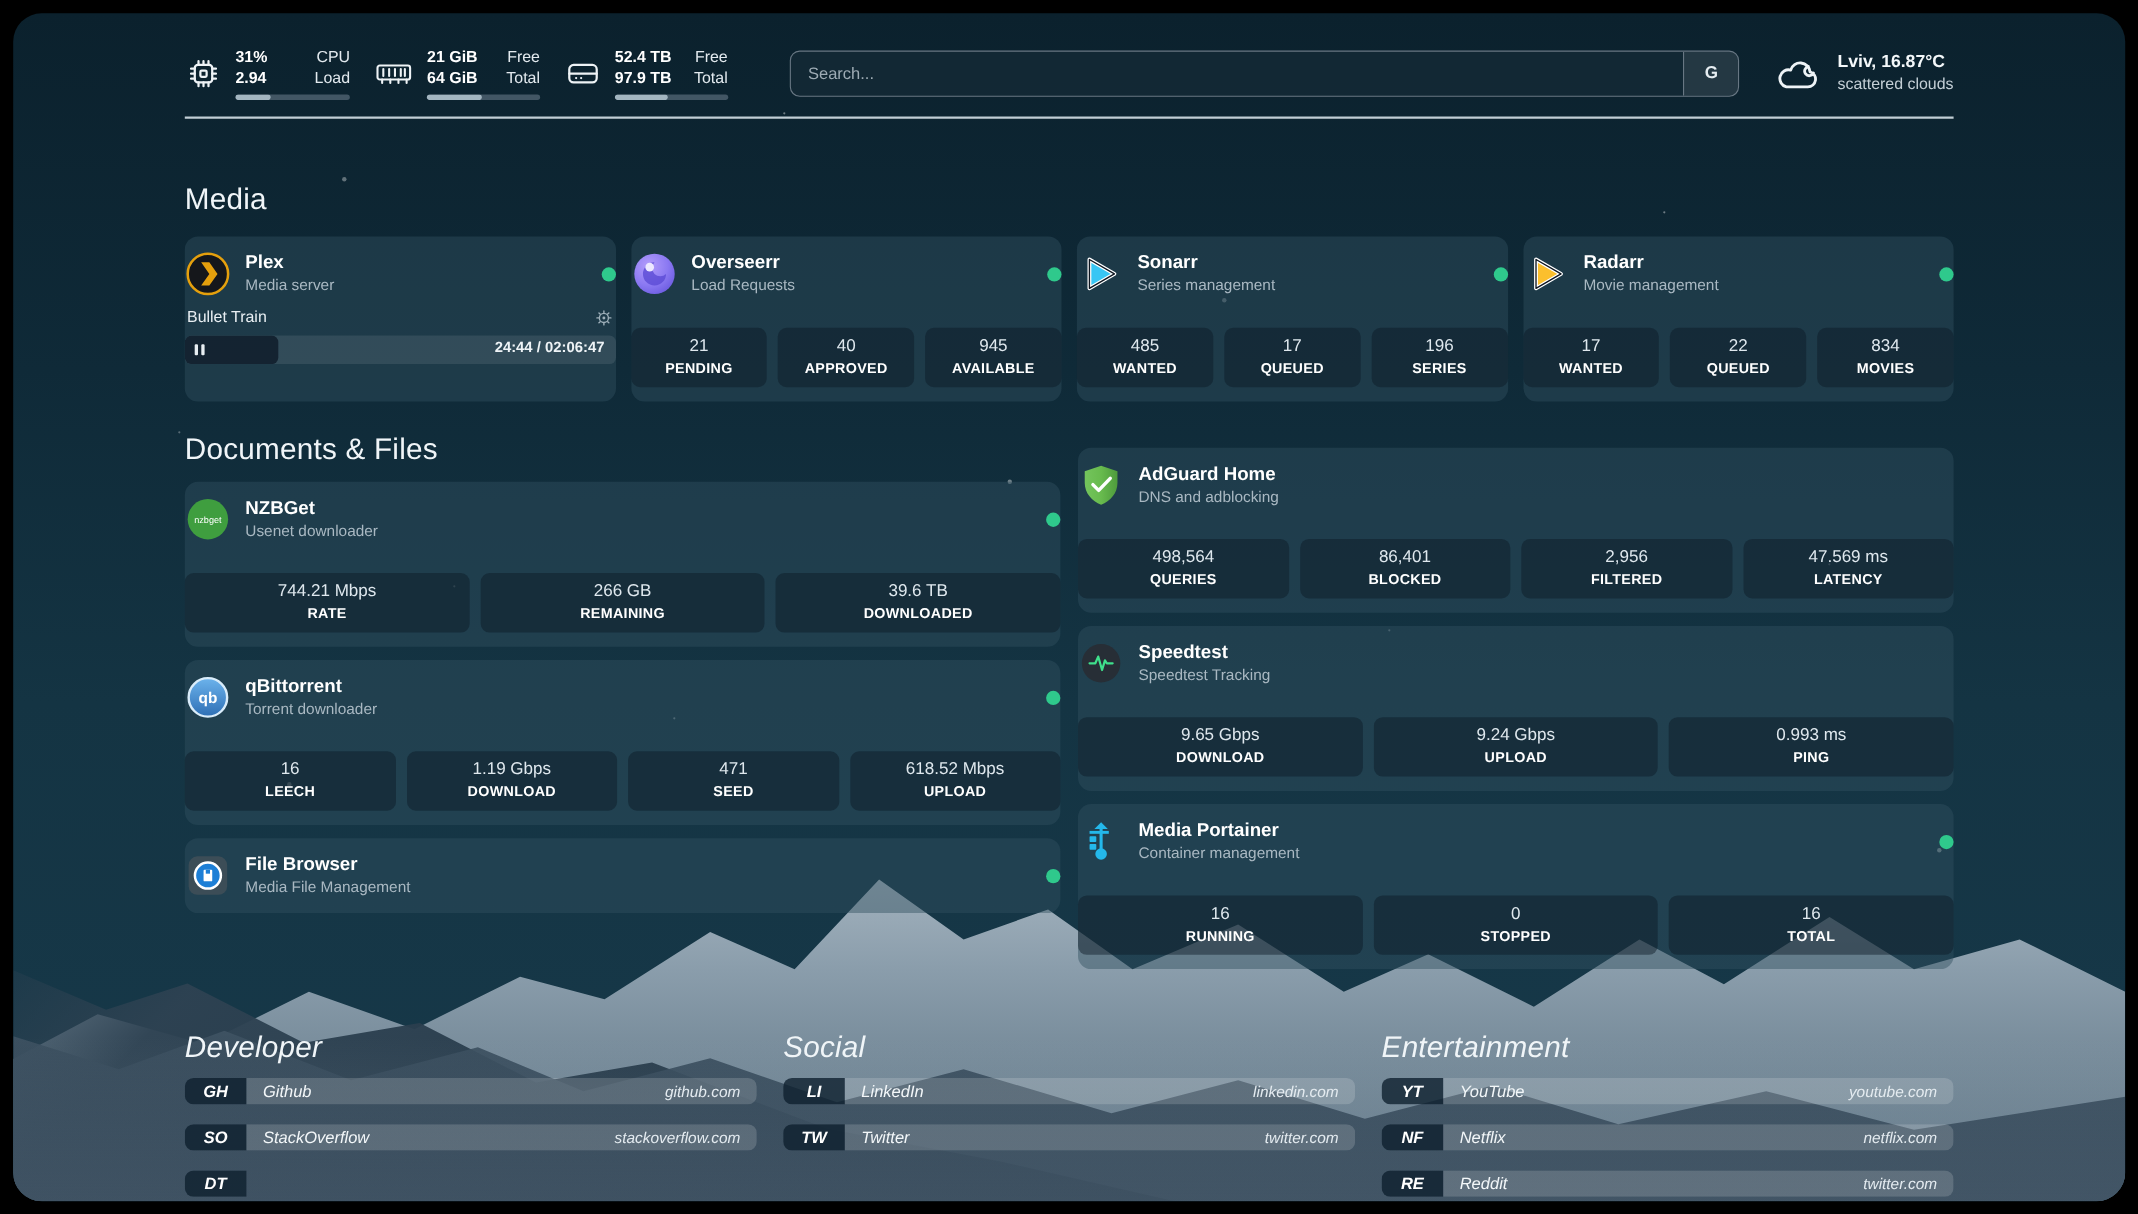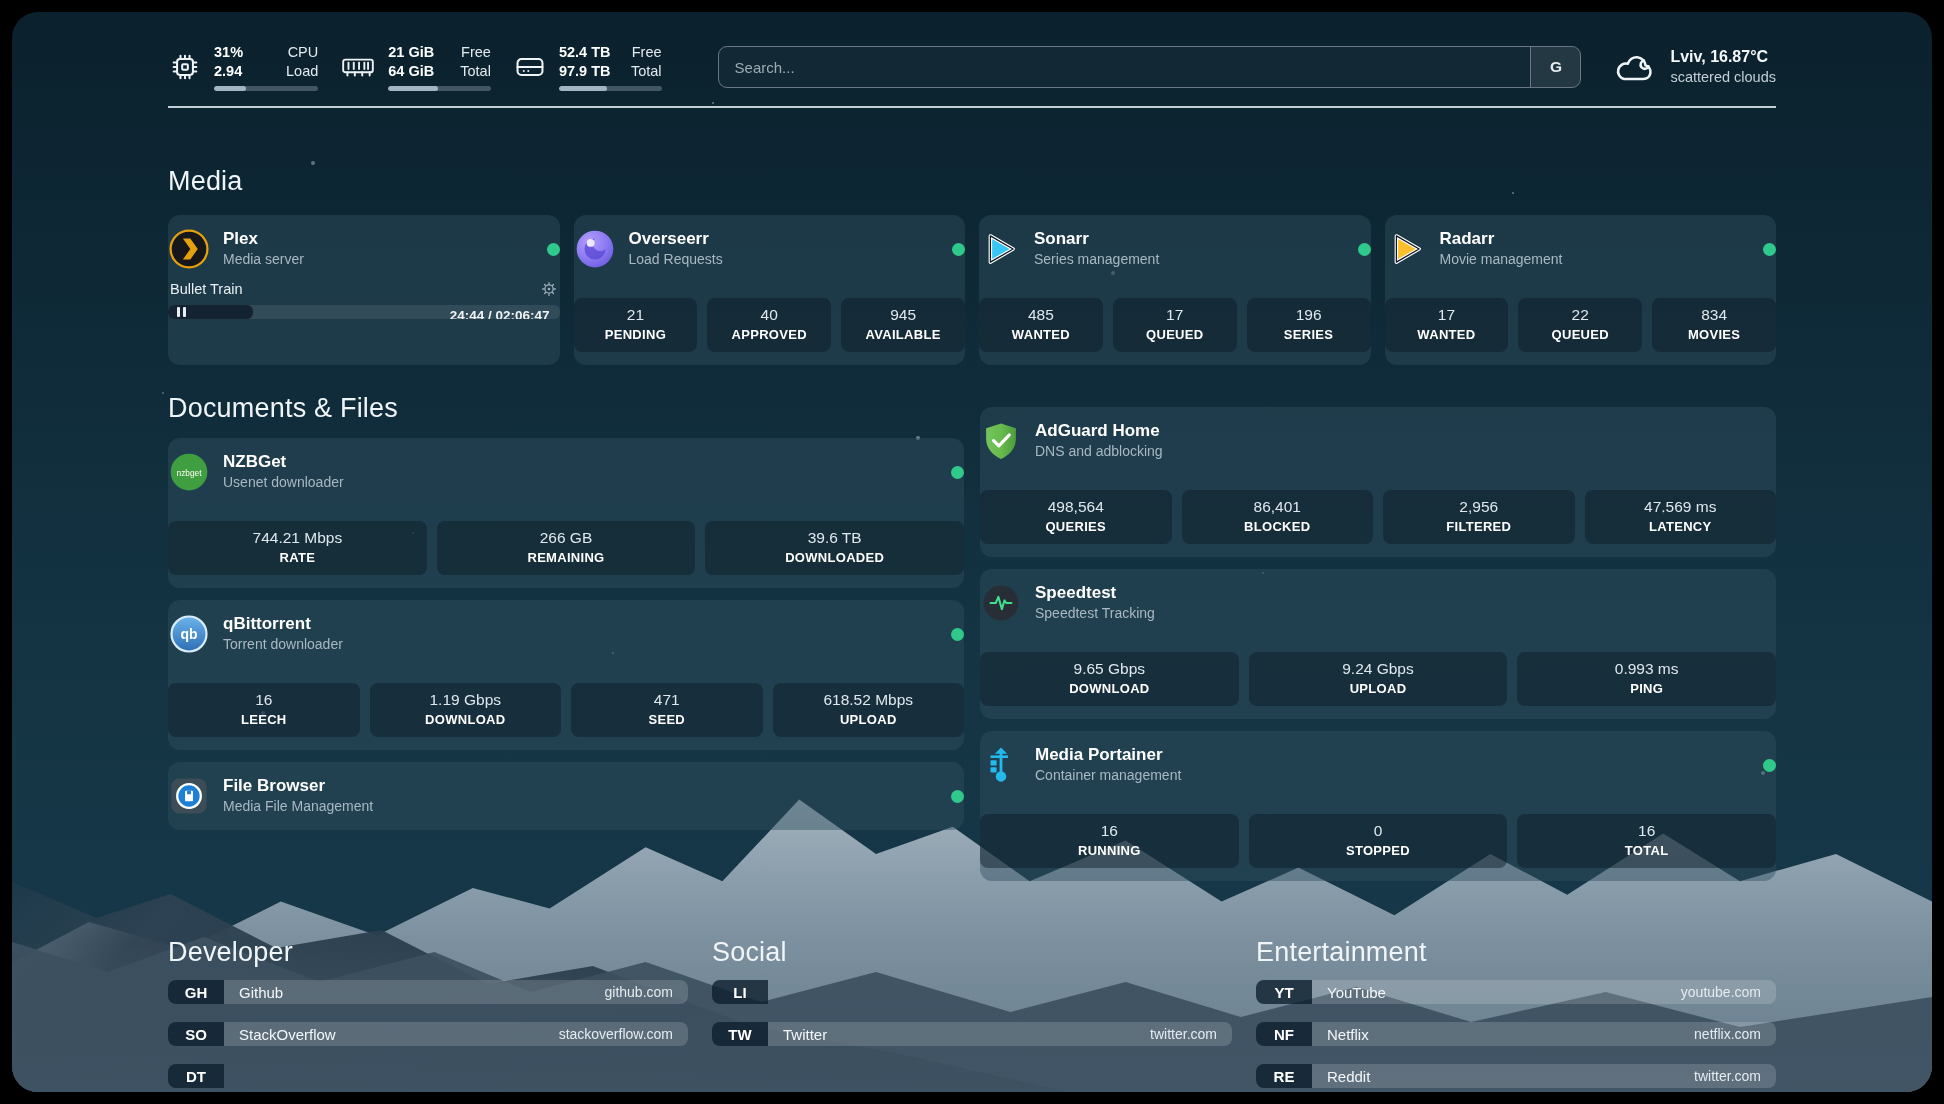--- a/index.html
+++ b/index.html
@@ -75,27 +75,27 @@
   .stats{display:grid;gap:10px;margin-top:28px;}
   .stats.c3{grid-template-columns:repeat(3,1fr);}
   .stats.c4{grid-template-columns:repeat(4,1fr);}
   .stat{background:rgba(10,24,35,.45);border-radius:8px;padding:7px 6px;text-align:center;line-height:20px;}
   .stat-value{font-size:15.5px;color:#dfe8ee;}
   .stat-label{font-size:13px;font-weight:700;color:#fff;letter-spacing:.3px;}
   
   .np{margin-top:10px;}
   .np-row{display:flex;align-items:center;justify-content:space-between;padding:0 2px;}
   .np-title{font-size:14.5px;color:#e9eff3;}
-  .np-bar{position:relative;margin-top:7px;height:14px;border-radius:6px;background:rgba(255,255,255,.09);overflow:hidden;}
+  .np-bar{position:relative;margin-top:7px;height:26px;border-radius:6px;background:rgba(255,255,255,.09);overflow:hidden;}
   .np-fill{position:absolute;left:0;top:0;bottom:0;background:rgba(11,24,38,.78);border-radius:6px;
     display:flex;align-items:center;padding-left:9px;gap:3px;}
   .np-fill i{display:block;width:3px;height:10px;background:#e8eef2;border-radius:1px;}
   .np-time{position:absolute;right:10px;top:0;line-height:22px;font-size:13.5px;font-weight:600;color:#eef3f6;}
   
-  .books-grid{display:grid;grid-template-columns:repeat(3,1fr);gap:0 24px;align-items:start;}
+  .books-grid{display:grid;grid-template-columns:repeat(3,1fr);gap:0 24px;align-items:start;font-style:italic;}
   .book-rows{display:flex;flex-direction:column;gap:18px;margin-top:12px;}
   .bm-row{display:flex;height:24px;border-radius:8px;overflow:hidden;cursor:pointer;text-decoration:none;}
   .bm-abbr{width:56px;flex:0 0 auto;background:rgba(13,31,45,.78);color:#fff;font-size:15px;font-weight:600;
     display:flex;align-items:center;justify-content:center;}
   .bm-main{flex:1;background:rgba(255,255,255,.16);display:flex;align-items:center;padding:0 15px;}
   .bm-name{font-size:15px;color:#f3f7f9;}
   .bm-url{margin-left:auto;font-size:14px;color:#e4ebf0;}
   .icon-stroke{stroke:#eef3f6;fill:none;stroke-width:1.8;stroke-linecap:round;stroke-linejoin:round;}
 </style>
 </head>
@@ -550,20 +550,24 @@
             <span class="bm-abbr">DT</span>
           </a>
         </div>
       </div>
 
       <div>
         <div class="section-title">Social</div>
         <div class="book-rows">
           <a class="bm-row">
             <span class="bm-abbr">LI</span>
+            <span class="bm-main">
+              <span class="bm-name">LinkedIn</span>
+              <span class="bm-url">linkedin.com</span>
+            </span>
           </a>
           <a class="bm-row">
             <span class="bm-abbr">TW</span>
             <span class="bm-main">
               <span class="bm-name">Twitter</span>
               <span class="bm-url">twitter.com</span>
             </span>
           </a>
         </div>
       </div>

